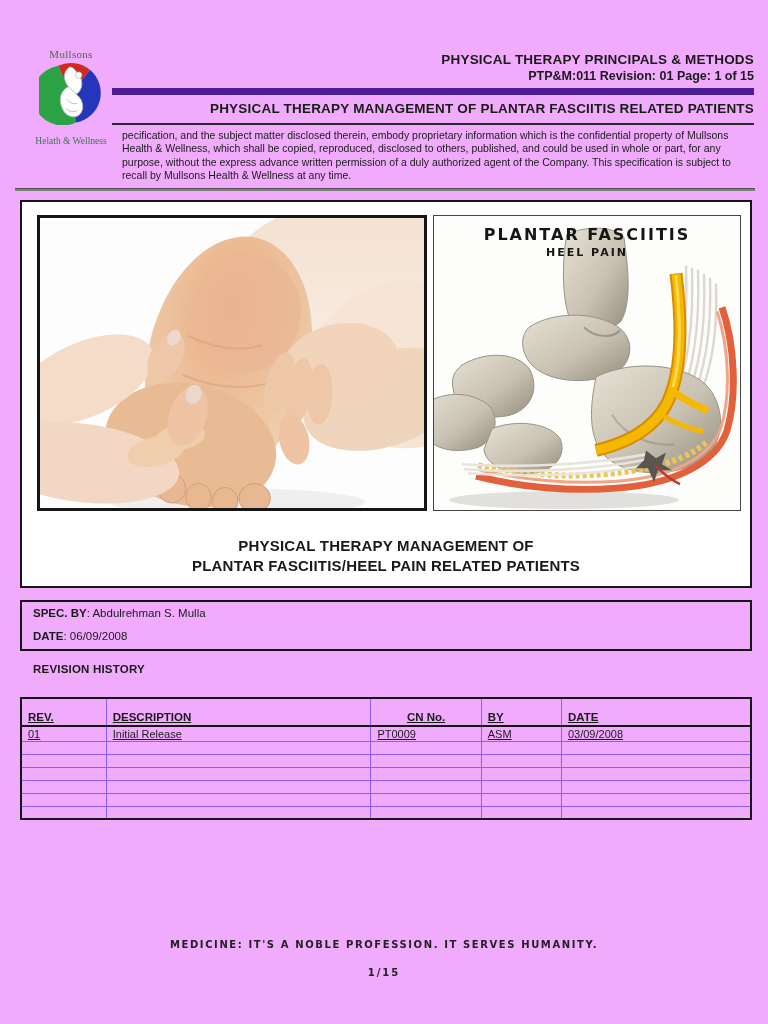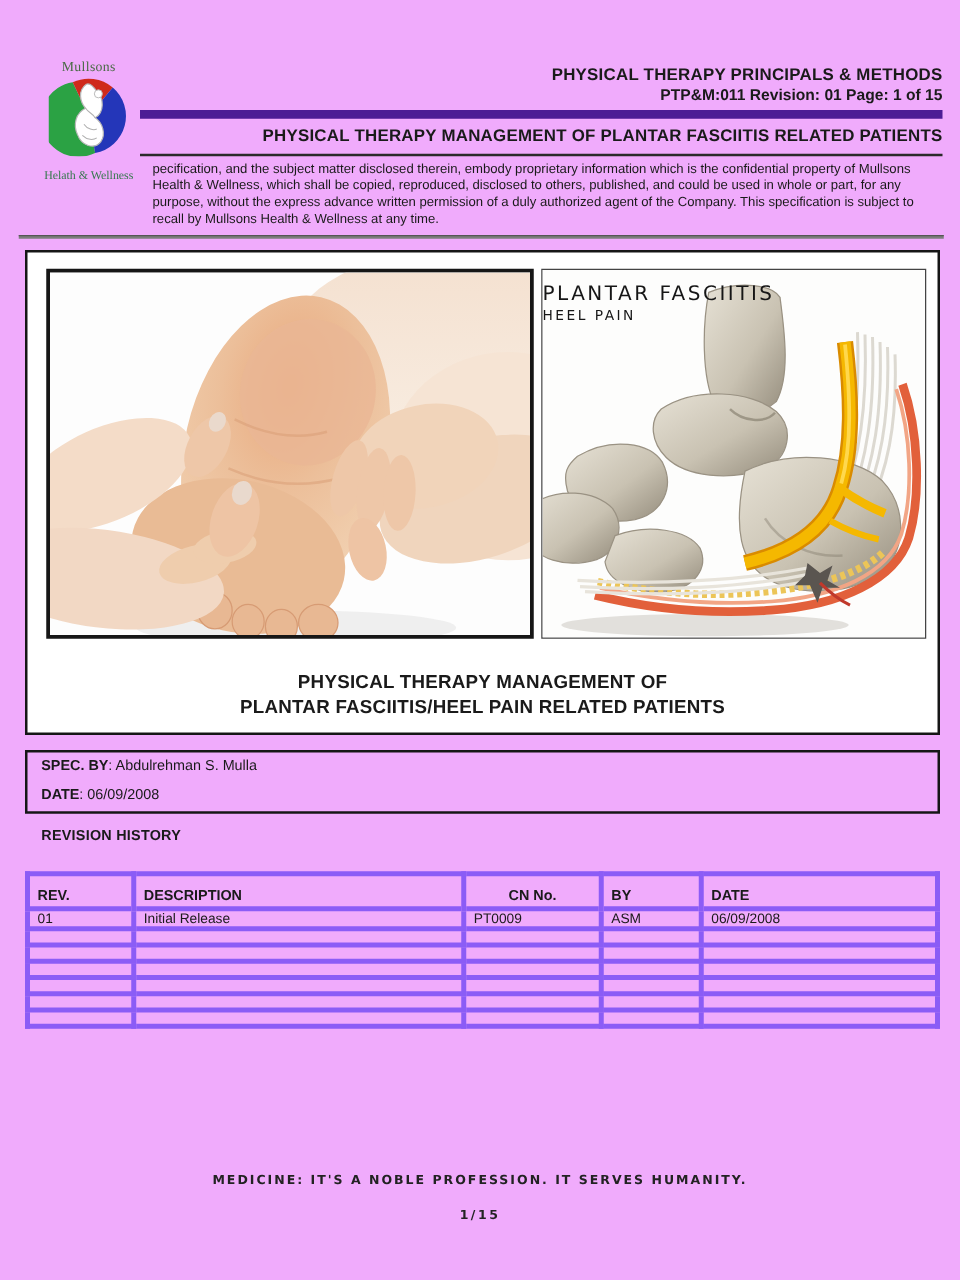--- a/index.html
+++ b/index.html
@@ -24,38 +24,38 @@
   .notice { position:absolute; left:122px; right:16px; top:129px; font-size:10.5px; line-height:13.4px; }
 
   .divider { position:absolute; left:15px; right:13px; top:188px; height:3px;
              background:#7d7d7d; border-top:1px solid #555; }
 
   
   .figure-box { position:absolute; left:20px; top:200px; width:732px; height:388px; border:2px solid #161616; background:#fff; }
   .img-frame-left { position:absolute; left:15px; top:13px; width:390px; height:296px; border:3px solid #161616; background:#fff; overflow:hidden; }
   .img-frame-right { position:absolute; left:411px; top:13px; width:308px; height:296px; border:1px solid #444; background:#fff; overflow:hidden; }
   .img-frame-left svg, .img-frame-right svg { display:block; width:100%; height:100%; }
-  .anat-label { position:absolute; left:0; right:0; top:8px; text-align:left;
-                font-family:"DejaVu Sans", sans-serif; font-weight:normal; font-size:16px;
+  .anat-label { position:absolute; left:0; right:0; top:8px; text-align:center;
+                font-family:"DejaVu Sans", sans-serif; font-weight:bold; font-size:16px;
                 letter-spacing:2px; color:#161616; line-height:1.35; }
   .anat-label .l2 { font-size:11px; }
   .fig-caption { position:absolute; left:0; right:0; top:334px; text-align:center;
                  font-size:15px; font-weight:bold; line-height:1.35; letter-spacing:.2px; }
 
   
   .spec-box { position:absolute; left:20px; top:600px; width:732px; height:51px; border:2px solid #161616; padding:5px 11px; }
   .spec-line { font-size:11.5px; margin-bottom:11px; }
   .spec-line b { font-weight:bold; }
 
   .rev-heading { position:absolute; left:33px; top:663px; font-size:11.5px; font-weight:bold; letter-spacing:.2px; }
 
   
   .rev-table-wrap { position:absolute; left:20px; top:697px; width:732px; }
   table.rev { width:100%; border-collapse:collapse; border:2px solid #161616; table-layout:fixed; }
-  table.rev th, table.rev td { border:4px solid #8b5cf6; font-size:11px; padding:0 6px; overflow:hidden; white-space:nowrap; }
+  table.rev th, table.rev td { border:1px solid #8b5cf6; font-size:11px; padding:0 6px; overflow:hidden; white-space:nowrap;text-decoration:underline; }
   table.rev th { height:28px; vertical-align:bottom; text-align:left; font-size:11.5px; padding-bottom:2px; border-bottom:2px solid #161616; }
   table.rev th.center { text-align:center; }
   table.rev td { height:15px; }
   table.rev tr.empty td { height:13px; }
 
   
   .footer { position:absolute; left:0; right:0; top:939px; text-align:center;
             font-family:"DejaVu Sans", sans-serif; font-weight:bold; color:#222; }
   .motto { font-size:10px; letter-spacing:1.6px; }
   .page-num { font-size:10px; letter-spacing:2px; margin-top:17px; }
@@ -237,21 +237,21 @@
           <th>BY</th>
           <th>DATE</th>
         </tr>
       </thead>
       <tbody id="rev-body">
         <tr>
           <td>01</td>
           <td>Initial Release</td>
           <td>PT0009</td>
           <td>ASM</td>
-          <td>06/09/2008</td>
+          <td>03/09/2008</td>
         </tr>
       <tr class="empty">
             <td></td>
             <td></td>
             <td></td>
             <td></td>
             <td></td>
           </tr>
           <tr class="empty">
             <td></td>

